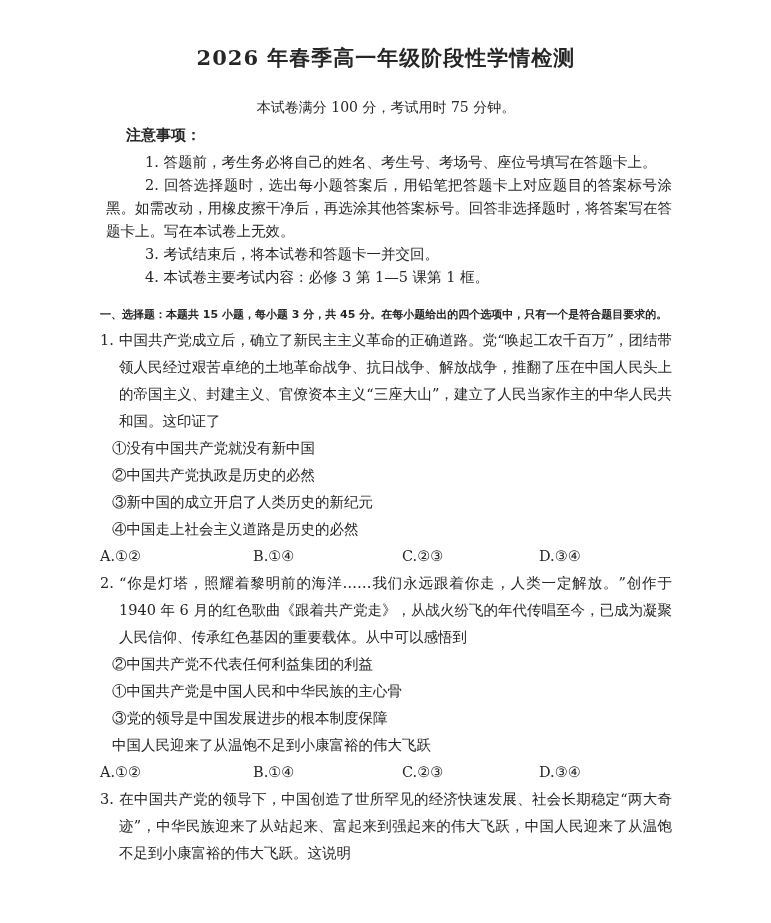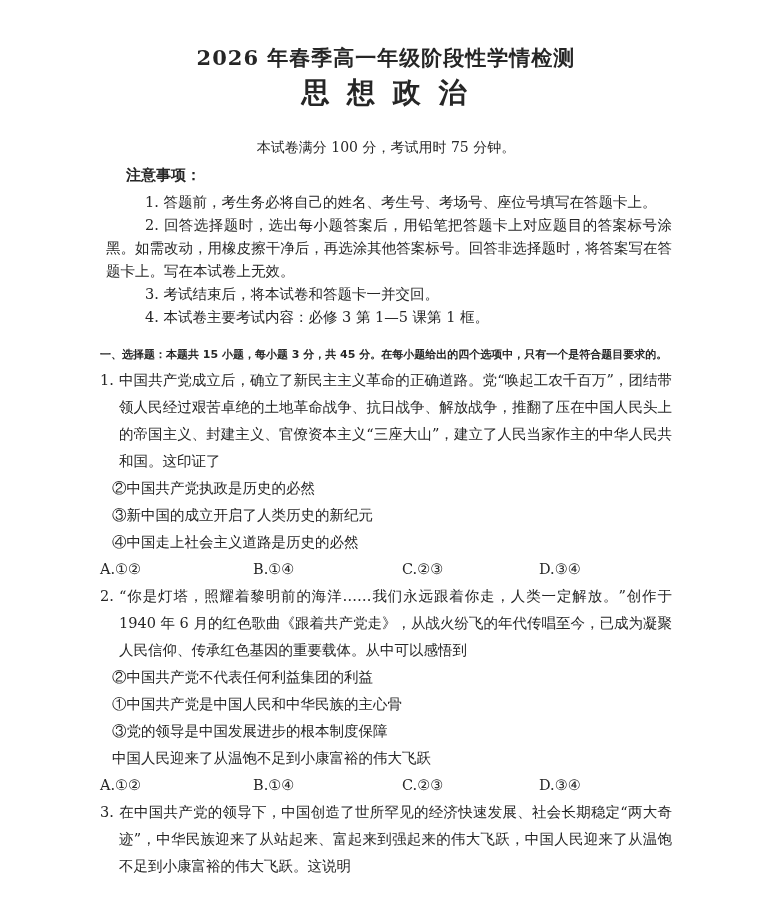--- a/index.html
+++ b/index.html
@@ -116,37 +116,37 @@
     opacity: 0.8;
   }
 </style>
 </head>
 <body>
 
 <div class="page">
   <div class="content">
 
     <h1 class="exam-title">2026 年春季高一年级阶段性学情检测</h1>
-    <h2 class="subject-title">思 想 政 治</h2>
     <p class="exam-info">本试卷满分 100 分，考试用时 75 分钟。</p>
 
     <div class="notice">
       <p class="notice-heading">注意事项：</p>
       <p class="notice-item">1. 答题前，考生务必将自己的姓名、考生号、考场号、座位号填写在答题卡上。</p>
       <p class="notice-item">2. 回答选择题时，选出每小题答案后，用铅笔把答题卡上对应题目的答案标号涂黑。如需改动，用橡皮擦干净后，再选涂其他答案标号。回答非选择题时，将答案写在答题卡上。写在本试卷上无效。</p>
       <p class="notice-item">3. 考试结束后，将本试卷和答题卡一并交回。</p>
       <p class="notice-item">4. 本试卷主要考试内容：必修 3 第 1—5 课第 1 框。</p>
     </div>
 
     <p class="section-heading">一、选择题：本题共 15 小题，每小题 3 分，共 45 分。在每小题给出的四个选项中，只有一个是符合题目要求的。</p>
 
     <div class="questions">
 
       <div class="question">
         <p class="q-stem"><span class="q-num">1.</span><span>中国共产党成立后，确立了新民主主义革命的正确道路。党“唤起工农千百万”，团结带领人民经过艰苦卓绝的土地革命战争、抗日战争、解放战争，推翻了压在中国人民头上的帝国主义、封建主义、官僚资本主义“三座大山”，建立了人民当家作主的中华人民共和国。这印证了</span></p>
+        <p class="q-statement">①没有中国共产党就没有新中国</p>
         <p class="q-statement">②中国共产党执政是历史的必然</p>
         <p class="q-statement">③新中国的成立开启了人类历史的新纪元</p>
         <p class="q-statement">④中国走上社会主义道路是历史的必然</p>
         <div class="q-choices">
           <span class="q-choice">A.①②</span>
           <span class="q-choice">B.①④</span>
           <span class="q-choice">C.②③</span>
           <span class="q-choice">D.③④</span>
         </div>
       </div>

